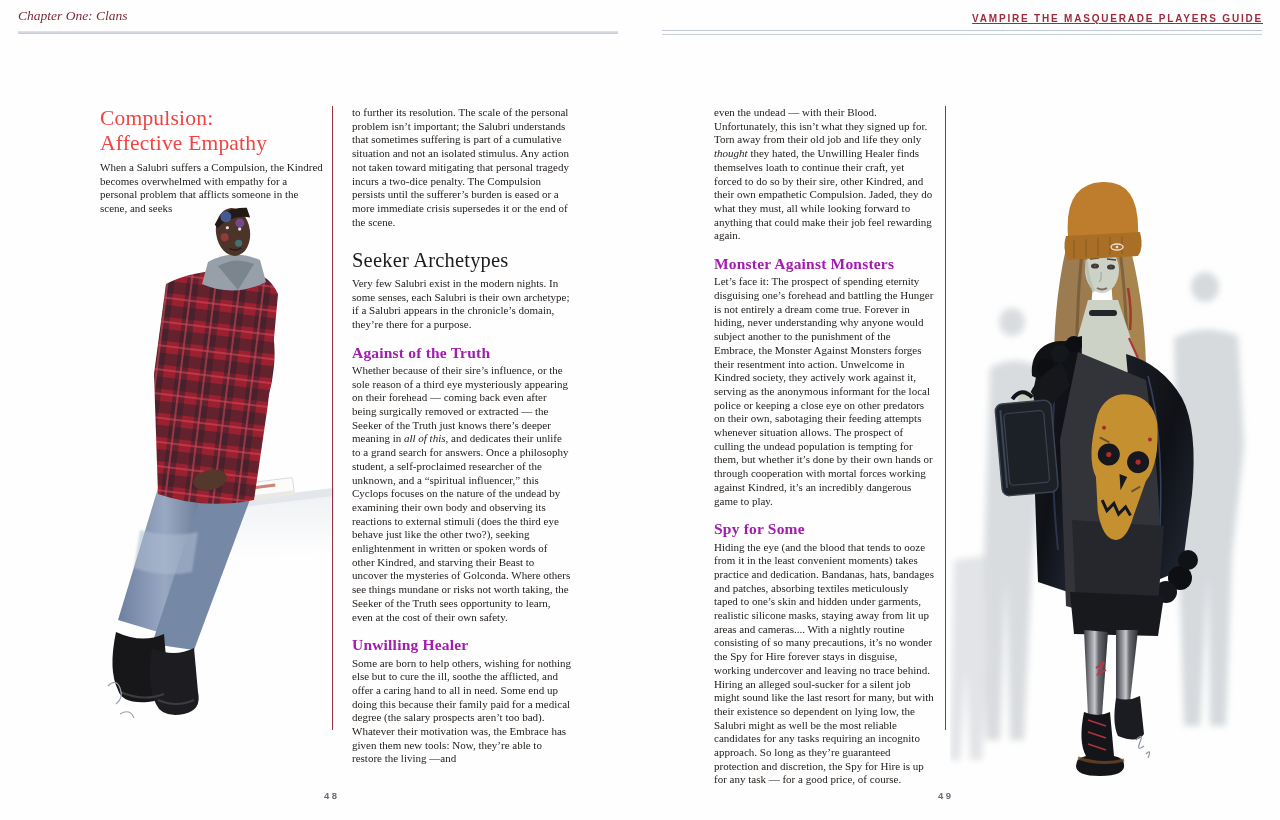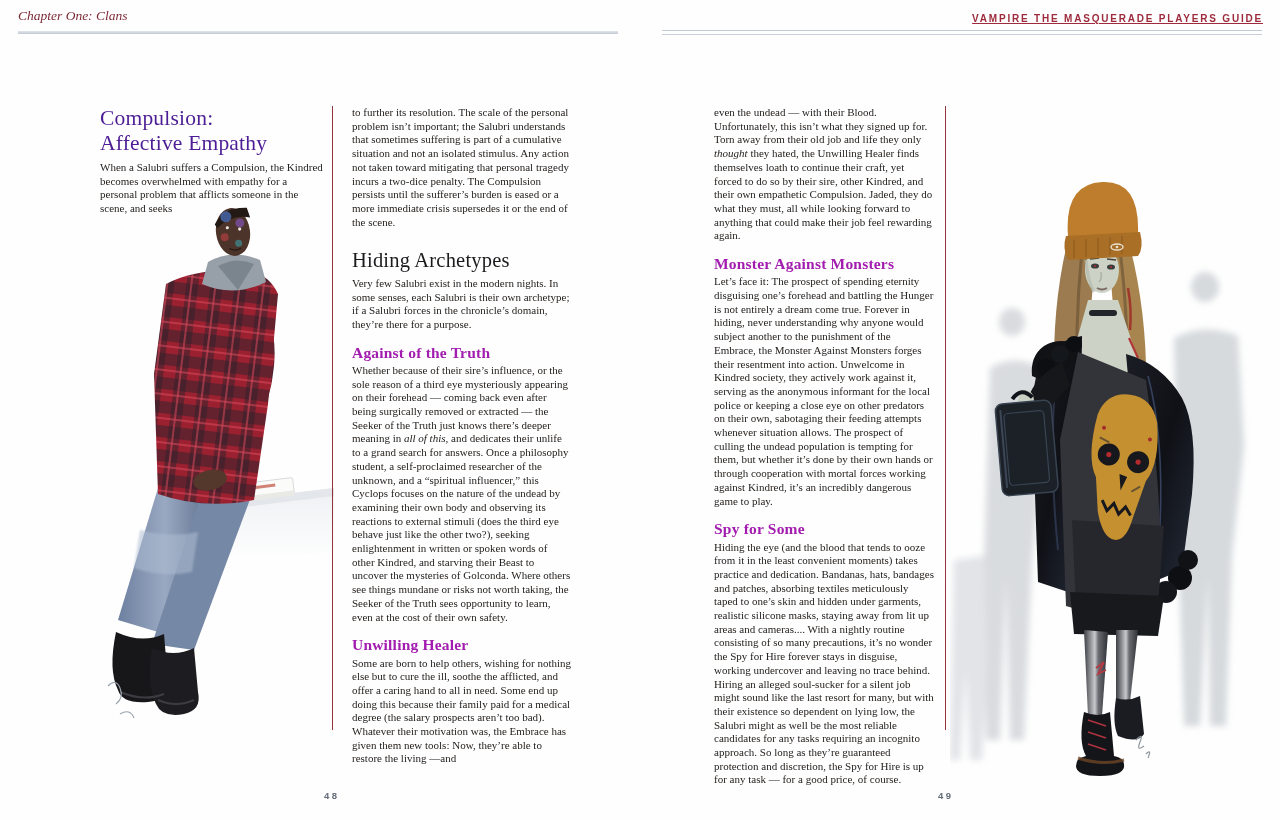--- a/index.html
+++ b/index.html
@@ -30,21 +30,21 @@
   }
 
   
   .col{
     position:absolute;width:220px;
     font-size:11px;line-height:13.7px;color:#26221f;
   }
   .col p{margin:0;}
   .col1{left:100px;top:106px;width:224px;}
   h1{
-    margin:0 0 6px 0;font-weight:normal;color:#4c1d95;
+    margin:0 0 6px 0;font-weight:normal;color:#ef4444;
     font-size:21.5px;line-height:1.14;letter-spacing:.2px;
   }
   h2{
     margin:21px 0 5px 0;font-weight:normal;color:#1b1b1e;
     font-size:20.5px;line-height:1.05;letter-spacing:.2px;
   }
   h3{
     margin:13px 0 3px 0;font-weight:bold;color:#a21caf;
     font-size:15.5px;line-height:1.05;letter-spacing:.2px;
   }
@@ -155,22 +155,22 @@
 
         <path d="M8,486 q8 -8 12 2 q4 10 -4 16 m4 10 q10 -6 14 4" stroke="#9aa3ad" stroke-width="1.2" fill="none"></path>
       </g>
     </svg>
   </div>
 
   <div class="vrule vrule-left"></div>
 
   <section class="col col2">
     <p>to further its resolution. The scale of the personal problem isn’t important; the Salubri understands that sometimes suffering is part of a cumulative situation and not an isolated stimulus. Any action not taken toward mitigating that personal tragedy incurs a two-dice penalty. The Compulsion persists until the sufferer’s burden is eased or a more immediate crisis supersedes it or the end of the scene.</p>
-    <h2>Hiding Archetypes</h2>
-    <p>Very few Salubri exist in the modern nights. In some senses, each Salubri is their own archetype; if a Salubri forces in the chronicle’s domain, they’re there for a purpose.</p>
+    <h2>Seeker Archetypes</h2>
+    <p>Very few Salubri exist in the modern nights. In some senses, each Salubri is their own archetype; if a Salubri appears in the chronicle’s domain, they’re there for a purpose.</p>
     <h3>Against of the Truth</h3>
     <p><span>Whether because of their sire’s influence, or the sole reason of a third eye mysteriously appearing on their forehead — coming back even after being surgically removed or extracted — the Seeker of the Truth just knows there’s deeper meaning in </span><i>all of this</i><span>, and dedicates their unlife to a grand search for answers. Once a philosophy student, a self-proclaimed researcher of the unknown, and a “spiritual influencer,” this Cyclops focuses on the nature of the undead by examining their own body and observing its reactions to external stimuli (does the third eye behave just like the other two?), seeking enlightenment in written or spoken words of other Kindred, and starving their Beast to uncover the mysteries of Golconda. Where others see things mundane or risks not worth taking, the Seeker of the Truth sees opportunity to learn, even at the cost of their own safety.</span></p>
     <h3>Unwilling Healer</h3>
     <p>Some are born to help others, wishing for nothing else but to cure the ill, soothe the afflicted, and offer a caring hand to all in need. Some end up doing this because their family paid for a medical degree (the salary prospects aren’t too bad). Whatever their motivation was, the Embrace has given them new tools: Now, they’re able to restore the living —and</p>
   </section>
 
   <section class="col col3">
     <p><span>even the undead — with their Blood. Unfortunately, this isn’t what they signed up for. Torn away from their old job and life they only </span><i>thought</i><span> they hated, the Unwilling Healer finds themselves loath to continue their craft, yet forced to do so by their sire, other Kindred, and their own empathetic Compulsion. Jaded, they do what they must, all while looking forward to anything that could make their job feel rewarding again.</span></p>
     <h3>Monster Against Monsters</h3>
     <p>Let’s face it: The prospect of spending eternity disguising one’s forehead and battling the Hunger is not entirely a dream come true. Forever in hiding, never understanding why anyone would subject another to the punishment of the Embrace, the Monster Against Monsters forges their resentment into action. Unwelcome in Kindred society, they actively work against it, serving as the anonymous informant for the local police or keeping a close eye on other predators on their own, sabotaging their feeding attempts whenever situation allows. The prospect of culling the undead population is tempting for them, but whether it’s done by their own hands or through cooperation with mortal forces working against Kindred, it’s an incredibly dangerous game to play.</p>

